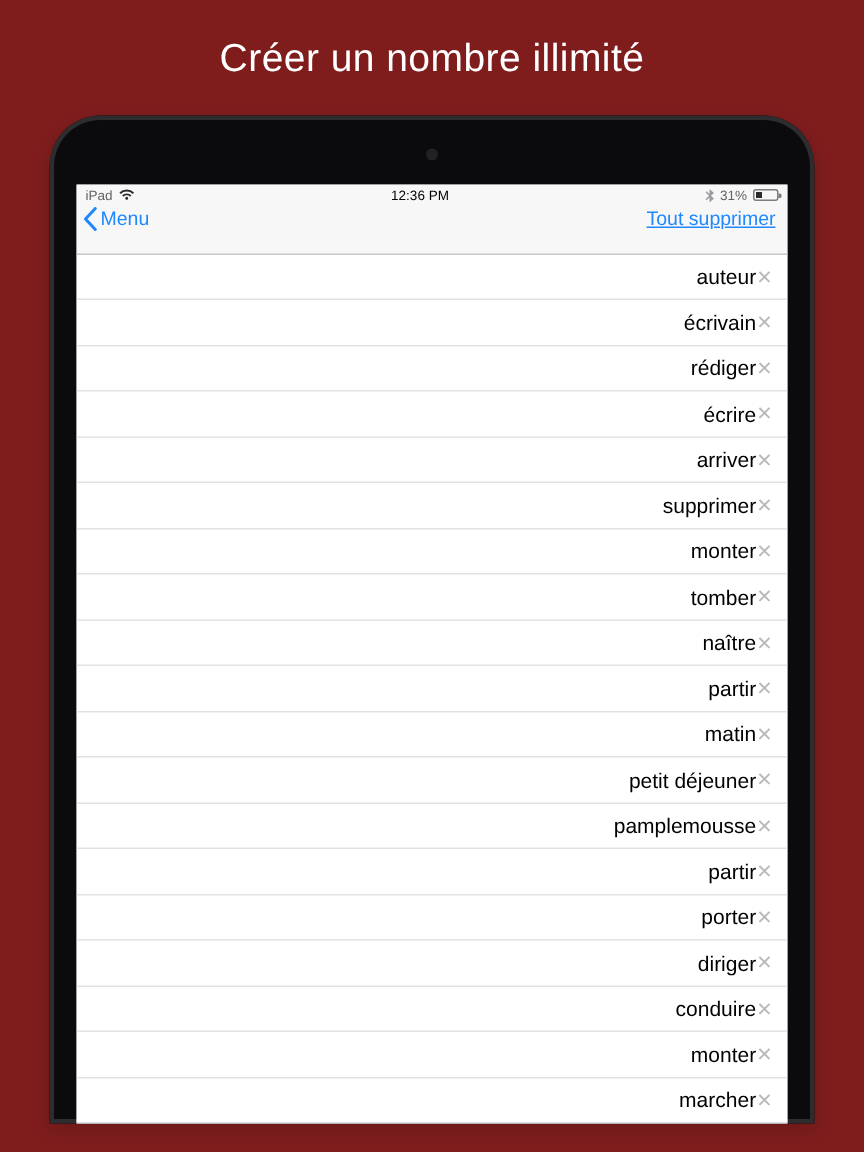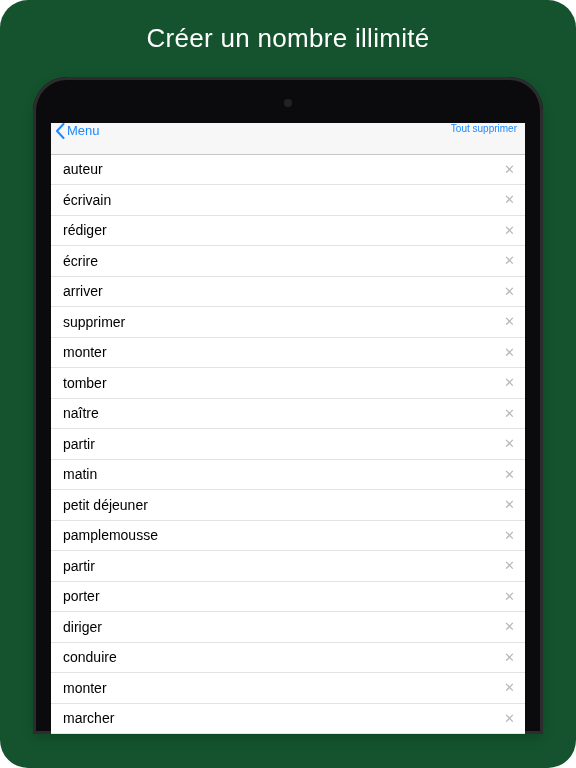--- a/index.html
+++ b/index.html
@@ -1,24 +1,23 @@
 <!DOCTYPE html>
 <html><head>
 <meta charset="utf-8">
 <style>
   * { margin: 0; padding: 0; box-sizing: border-box; }
   html, body { width: 576px; height: 768px; overflow: hidden; font-family: -apple-system, "Helvetica Neue", Helvetica, Arial, sans-serif; }
   .promo {
     width: 576px;
     height: 768px;
-    background: #14532d;
+    background: #7f1d1d;
     display: flex;
     flex-direction: column;
     align-items: center;
-    border-radius: 28px;
   }
   .promo-headline {
     color: #ffffff;
     font-size: 26px;
     font-weight: 300;
     text-align: center;
     line-height: 1.25;
     margin-top: 22px;
     margin-bottom: 22px;
     letter-spacing: 0.3px;
@@ -86,32 +85,33 @@
     flex: 1;
     text-align: center;
     font-weight: 600;
     font-size: 13px;
     color: #000;
   }
   .nav-action {
     position: absolute;
     right: 8px;
     color: #1e88ff;
-    font-size: 10px;
+    font-size: 13px;
+    text-decoration: underline;
   }
   .list {
     flex: 1;
     overflow: hidden;
     background: #fff;
   }
   .row {
     height: 30.5px;
     display: flex;
     align-items: center;
-    justify-content: space-between;
+    justify-content: flex-end;
     padding: 0 10px 0 12px;
     border-bottom: 1px solid #e3e3e5;
     font-size: 14px;
     color: #000;
   }
   .row-label { }
   .row-delete {
     color: #b9b9bd;
     font-size: 13px;
     line-height: 1;
@@ -142,20 +142,42 @@
 
 <div class="promo">
 
   <div class="promo-headline">
     <div>Créer un nombre illimité</div>
   </div>
 
   <div class="device">
     <div class="screen">
 
+      <div class="statusbar">
+        <div class="status-left">
+          <span>iPad</span>
+          <span class="wifi-icon">
+            <svg width="11" height="8" viewBox="0 0 11 8">
+                <path d="M5.5 7.2a1 1 0 100-2 1 1 0 000 2zM2.4 4.2a4.4 4.4 0 016.2 0l-.9.9a3.1 3.1 0 00-4.4 0l-.9-.9zM.6 2.4a7 7 0 019.8 0l-.9.9a5.7 5.7 0 00-8 0l-.9-.9z" fill="#2b2b2d"></path>
+              </svg>
+          </span>
+        </div>
+        <div class="status-center">12:36 PM</div>
+        <div class="status-right">
+          <span class="bt-icon">
+            <svg width="6" height="9" viewBox="0 0 6 9">
+                <path d="M3 0v3.3L1 1.5l-.6.6L2.7 4.5.4 6.9l.6.6L3 5.7V9l3-2.7L3.9 4.5 6 2.7 3 0zm.9 2.7L3 1.8v1.8l.9-.9zm0 3.6L3 5.4v1.8l.9-.9z" fill="#9a9aa0"></path>
+              </svg>
+          </span>
+          <span>31%</span>
+          <span class="battery-shell">
+            <span class="battery-fill" style="width: 4.34px;"></span>
+          </span>
+        </div>
+      </div>
 
       <div class="navbar">
         <div class="nav-back">
           <span class="nav-back-chevron">
             <svg width="10" height="16" viewBox="0 0 10 16">
                 <path d="M8.5 1L2 8l6.5 7" stroke="#1e88ff" stroke-width="2" fill="none" stroke-linecap="round" stroke-linejoin="round"></path>
               </svg>
           </span>
           <span>Menu</span>
         </div>

